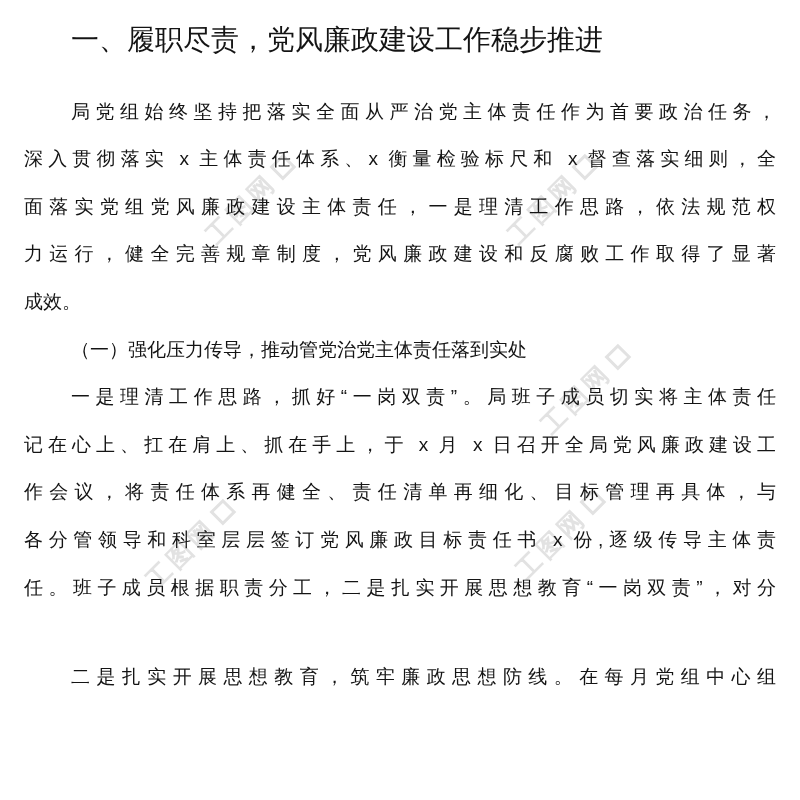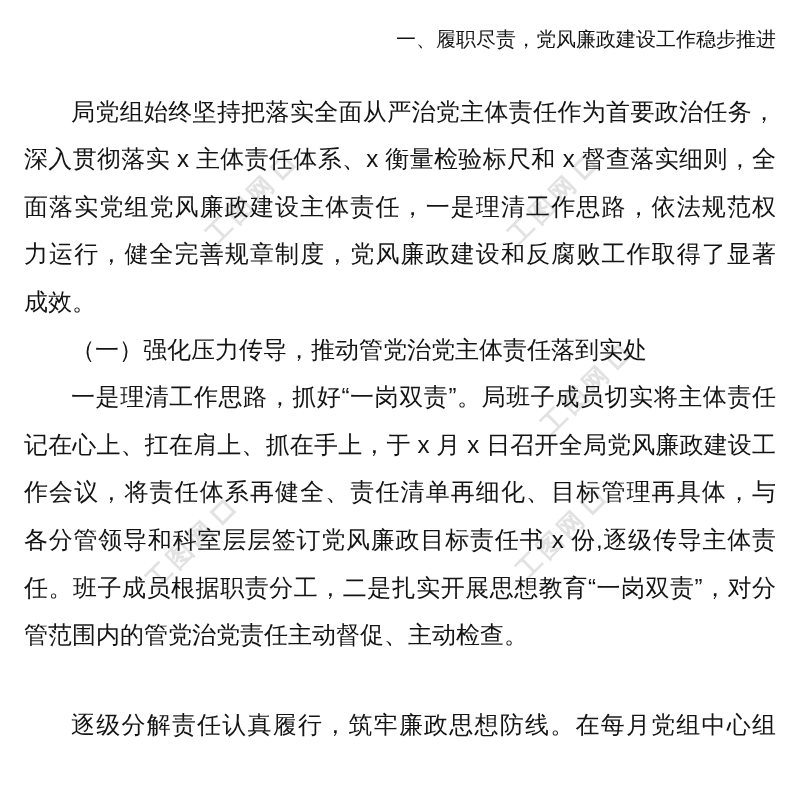--- a/index.html
+++ b/index.html
@@ -23,27 +23,27 @@
   }
   .wm .wm-diamond{
     width:13px;height:13px;border:3px solid currentColor;
     margin-left:6px;flex:none;
   }
   
   .doc{
     position:absolute;left:24px;right:24px;top:16px;z-index:1;
   }
   .heading{
-    font-size:20px;line-height:47.6px;
+    font-size:28px;line-height:47.6px;
     text-indent:47px;margin:0 0 24px 0;
-    text-align:right;
+    text-align:left;
   }
   .para{margin:0;}
   .line{
-    font-size:24px;line-height:47.6px;
+    font-size:19px;line-height:47.6px;
     text-align:justify;text-align-last:left;
   }
   .line.fill{text-align-last:justify;}
   .line.indent{text-indent:47px;}
   .spacer{height:42px;}
 </style>
 </head>
 <body>
 
 <div class="page">
@@ -81,21 +81,20 @@
         </div>
         <div class="para">
           <div class="line indent">（一）强化压力传导，推动管党治党主体责任落到实处</div>
         </div>
         <div class="para">
           <div class="line indent fill">一是理清工作思路，抓好“一岗双责”。局班子成员切实将主体责任</div>
           <div class="line fill">记在心上、扛在肩上、抓在手上，于 x 月 x 日召开全局党风廉政建设工</div>
           <div class="line fill">作会议，将责任体系再健全、责任清单再细化、目标管理再具体，与</div>
           <div class="line fill">各分管领导和科室层层签订党风廉政目标责任书 x 份,逐级传导主体责</div>
           <div class="line fill">任。班子成员根据职责分工，二是扎实开展思想教育“一岗双责”，对分</div>
-          <div class="line">管范围内的管党治党责任主动督促、主动检查。</div>
         </div>
         <div class="spacer"></div>
         <div class="para">
-          <div class="line indent fill">逐级分解责任认真履行，筑牢廉政思想防线。在每月党组中心组</div>
+          <div class="line indent fill">二是扎实开展思想教育，筑牢廉政思想防线。在每月党组中心组</div>
         </div>
       </div>
   </div>
 </div>
 
 </body></html>

